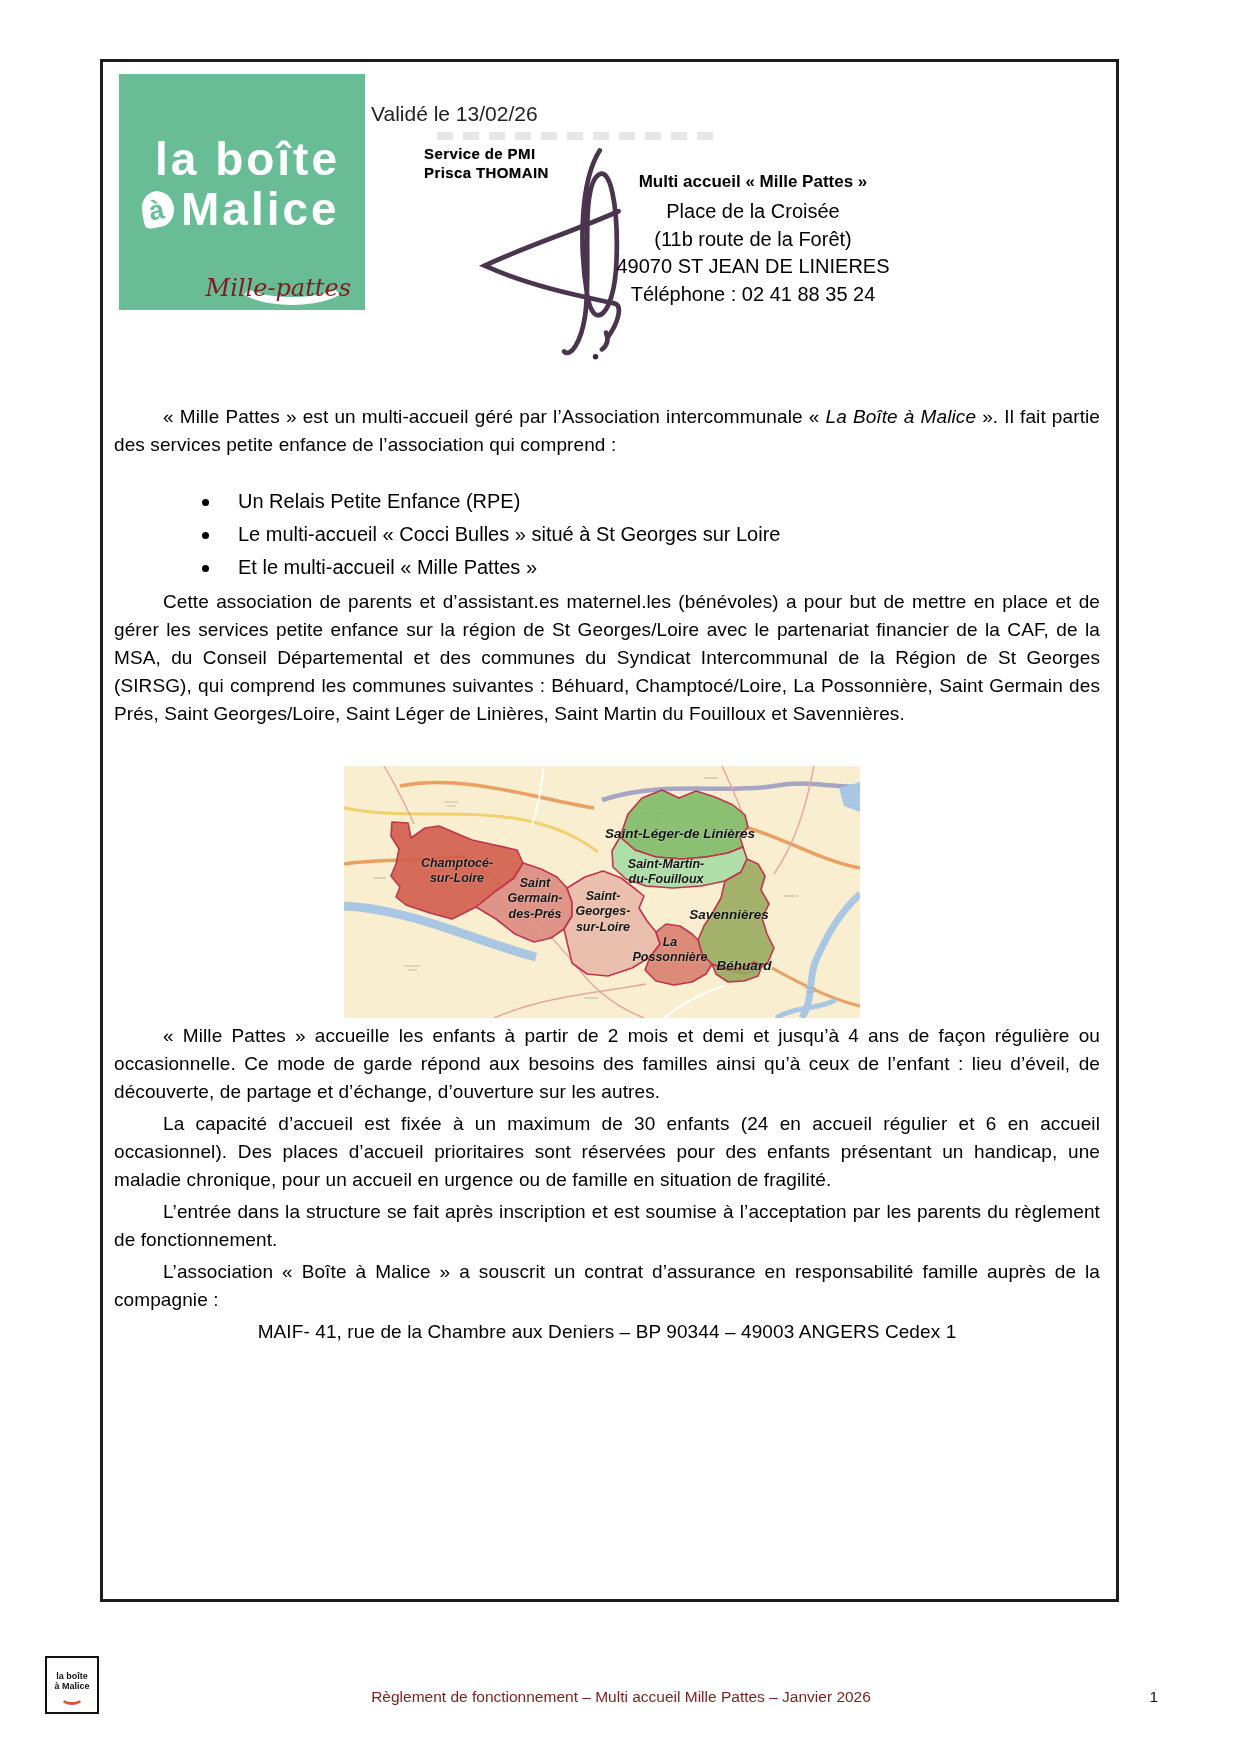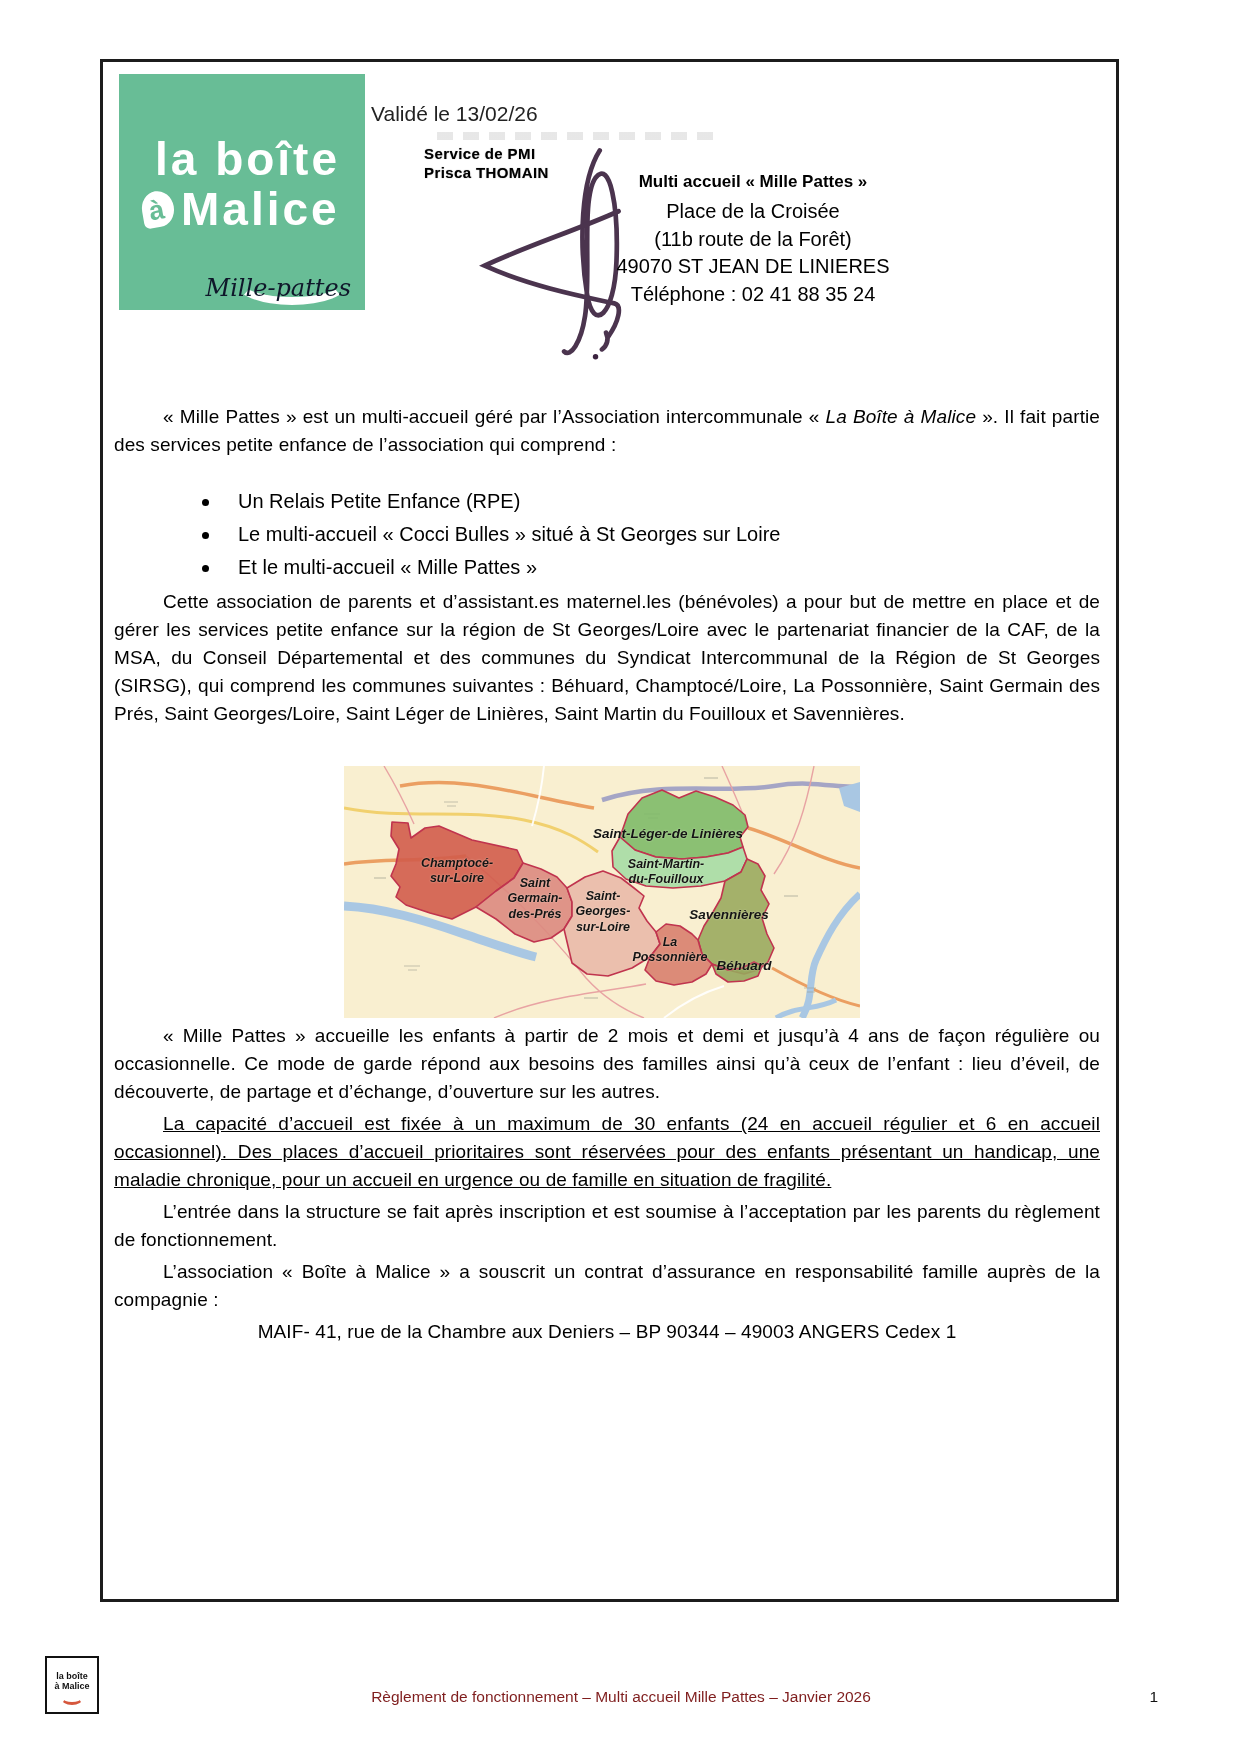--- a/index.html
+++ b/index.html
@@ -29,21 +29,21 @@
     width:32px; height:36px; line-height:38px; text-align:center;
     border-radius:50% 50% 50% 6px; transform:rotate(-10deg) translateY(-6px);
     margin-right:6px; font-weight:bold;
   }
   .logo-smile {
     position:absolute; left:116px; top:186px; width:100px; height:30px;
     border:7px solid transparent; border-bottom:8px solid #fff; border-radius:50%;
   }
   .logo-tagline {
     position:absolute; right:14px; bottom:8px; font-family:"DejaVu Serif", serif;
-    font-style:italic; font-size:24px; color:#0f172a;
+    font-style:italic; font-size:24px; color:#7f1d1d;
   }
   .validated { position:absolute; left:268px; top:40px; font-size:21px; color:#222; }
   .smudge {
     position:absolute; left:334px; top:70px; width:280px; height:8px; opacity:.28;
     background:repeating-linear-gradient(90deg,#aaa 0 16px, transparent 16px 26px);
   }
   .stamp {
     position:absolute; left:314px; top:82px; font-size:15px; font-weight:bold;
     line-height:19px; color:#000000; letter-spacing:.4px;
     text-shadow:0 0 1px rgba(40,40,40,.55);
@@ -62,21 +62,21 @@
   .bullets { margin:26px 0 0 0; padding:0; list-style:none; }
   .bullets li {
     font-size:20px; line-height:33px; padding-left:128px; position:relative;
   }
   .bullets li::before {
     content:""; position:absolute; left:92px; top:14px; width:7px; height:7px;
     border-radius:50%; background:#000;
   }
   .p-association { margin-top:15px; }
   .p-accueil    { margin-top:38px; }
-  .p-capacite   { margin-top:27px;text-decoration:underline; }
+  .p-capacite   { margin-top:27px; }
   .p-entree     { margin-top:43px; }
   .p-assurance  { margin-top:33px; }
   .p-maif       { margin-top:25px; text-align:center !important; text-indent:0 !important; }
   
   .map-figure { margin:38px 0 0 234px; width:516px; height:252px; position:relative; }
   .map-figure svg { position:absolute; left:0; top:0; }
   .map-label {
     position:absolute; transform:translate(-50%,-50%); white-space:pre-line;
     font-size:12.5px; font-weight:bold; font-style:italic; line-height:1.22;
     color:#141414; text-align:center; text-shadow:0 0 2px rgba(255,255,240,.55);
@@ -196,21 +196,21 @@
           </g>
         </svg>
         <div class="map-label" style="left:113px; top:105px;">Champtocé-
 sur-Loire</div>
         <div class="map-label" style="left:191px; top:133px;">Saint
 Germain-
 des-Prés</div>
         <div class="map-label" style="left:259px; top:146px;">Saint-
 Georges-
 sur-Loire</div>
-        <div class="map-label one-line" style="left:324px; top:68px;">Saint-Léger-de Linières</div>
+        <div class="map-label one-line" style="left:336px; top:68px;">Saint-Léger-de Linières</div>
         <div class="map-label" style="left:322px; top:106px;">Saint-Martin-
 du-Fouilloux</div>
         <div class="map-label one-line" style="left:385px; top:149px;">Savennières</div>
         <div class="map-label" style="left:326px; top:184px;">La
 Possonnière</div>
         <div class="map-label one-line" style="left:400px; top:200px;">Béhuard</div>
       </div>
 
       <p class="p-accueil">« Mille Pattes » accueille les enfants à partir de 2 mois et demi et jusqu’à 4 ans de façon régulière ou occasionnelle. Ce mode de garde répond aux besoins des familles ainsi qu’à ceux de l’enfant : lieu d’éveil, de découverte, de partage et d’échange, d’ouverture sur les autres.</p>
       <p class="p-capacite">La capacité d’accueil est fixée à un maximum de 30 enfants (24 en accueil régulier et 6 en accueil occasionnel). Des places d’accueil prioritaires sont réservées pour des enfants présentant un handicap, une maladie chronique, pour un accueil en urgence ou de famille en situation de fragilité.</p>

